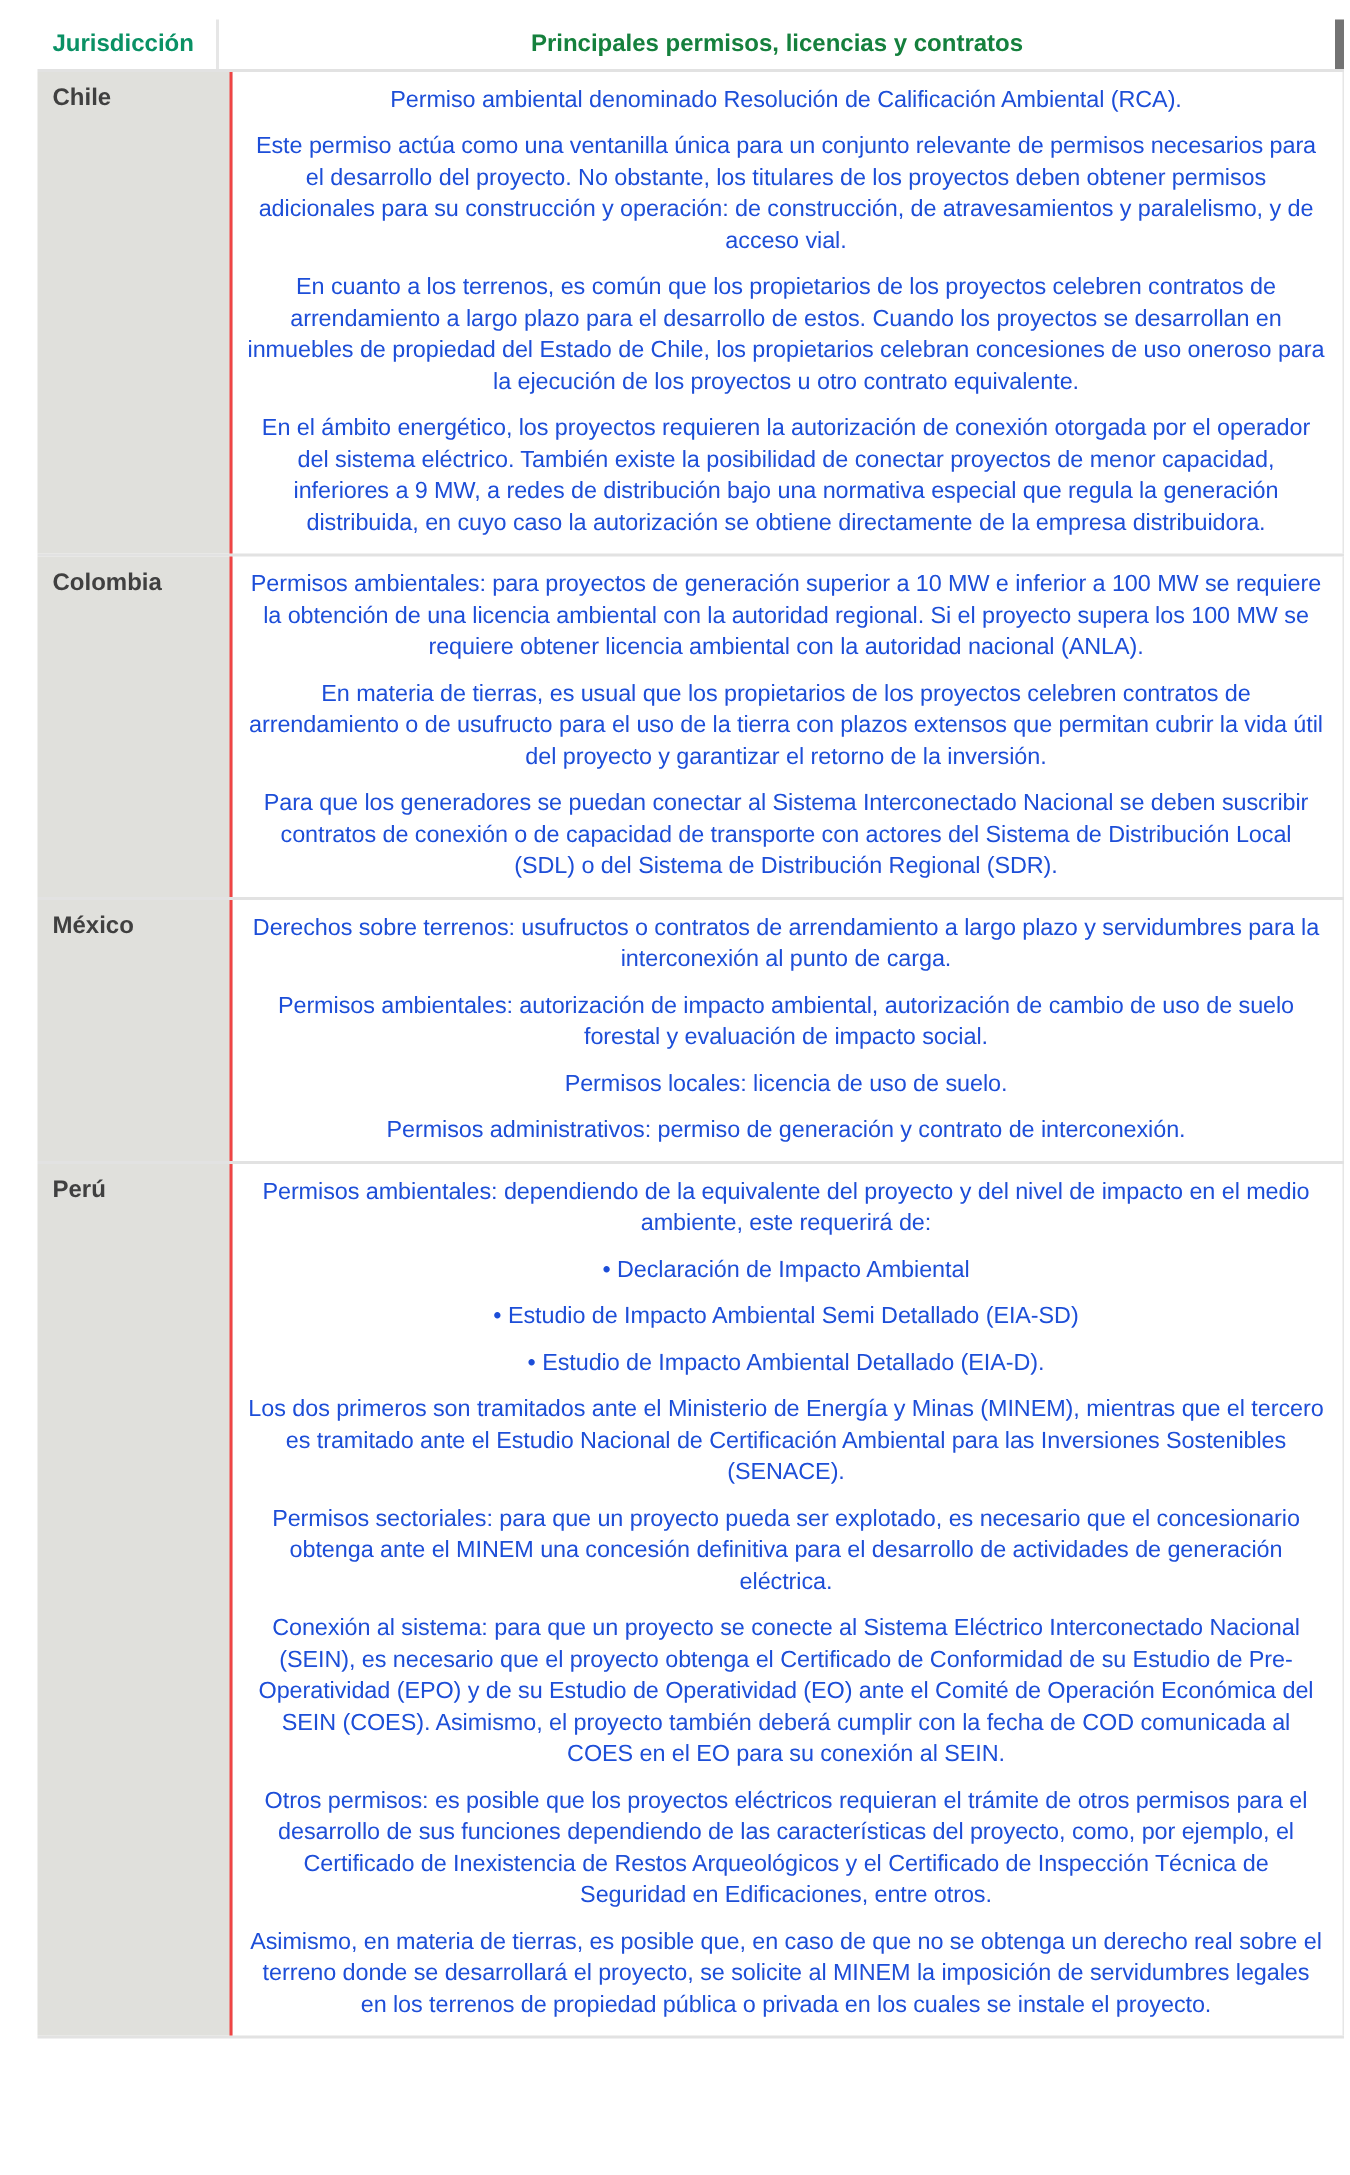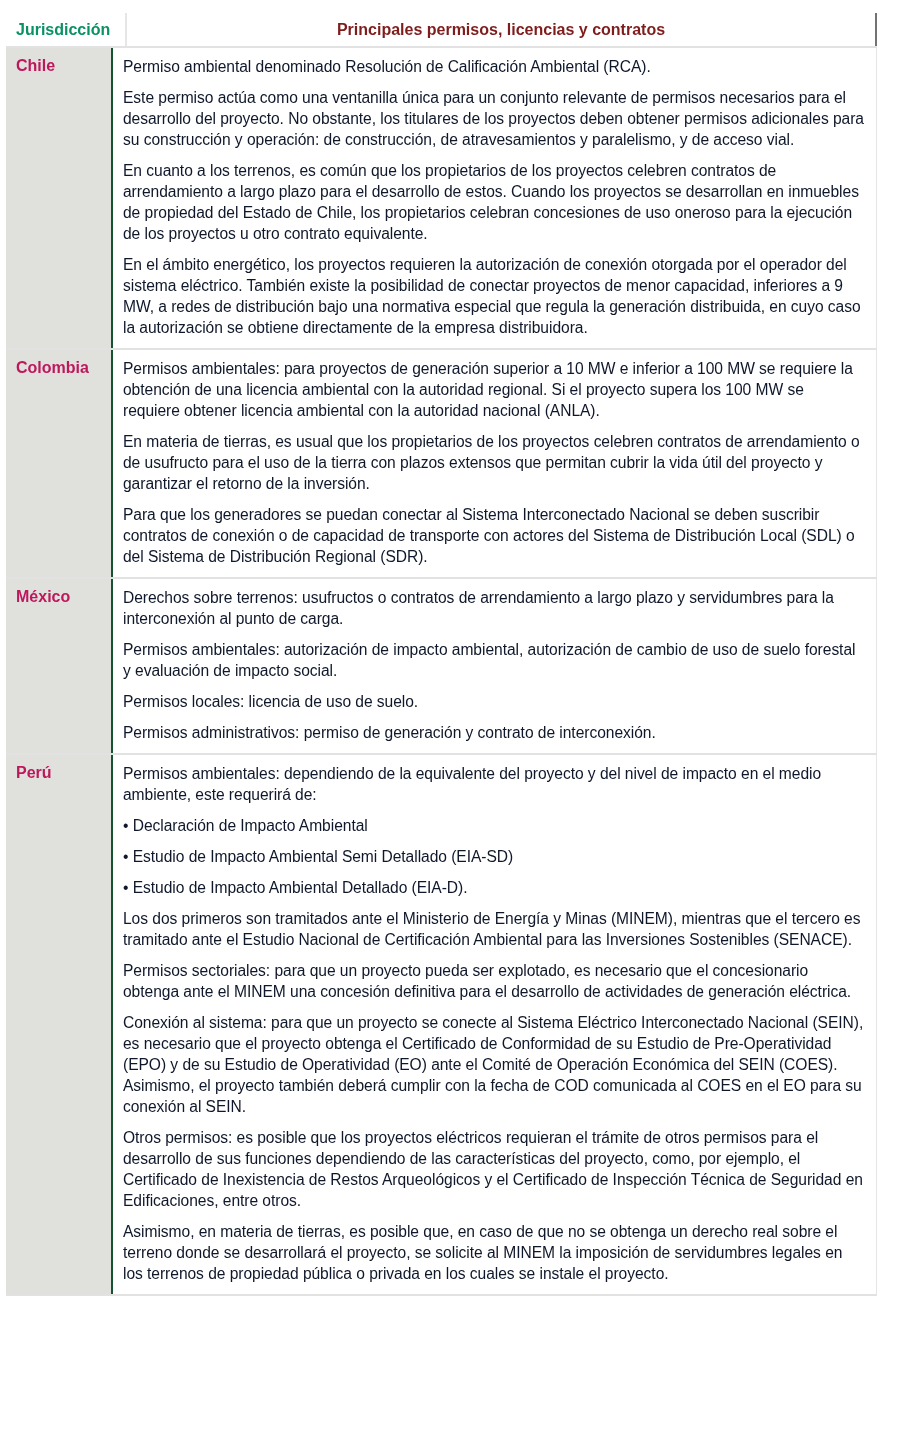--- a/index.html
+++ b/index.html
@@ -1,24 +1,24 @@
 <!DOCTYPE html>
 <html><head>
 <meta charset="utf-8">
 <style>
   html, body { margin: 0; padding: 0; background: #ffffff; }
   body { width: 900px; height: 1450px; overflow: hidden; font-family: "Liberation Sans", sans-serif; color: #333333; }
-  .tbl { position: absolute; left: 6px; top: 13px; width: 871px; }
+  .tbl { position: absolute; left: 25px; top: 13px; width: 871px; }
   .hdr { display: flex; height: 33px; border-bottom: 2px solid #e2e2e2; }
   .hdr .c1 { width: 121px; border-right: 2px solid #e6e6e6; color: #0a9165; font-weight: bold; font-size: 16px; line-height: 33px; padding-left: 10px; box-sizing: border-box; }
-  .hdr .c2 { flex: 1; color: #7f1d1d; font-weight: bold; font-size: 16px; line-height: 33px; text-align: center; border-right: 2px solid #737373; }
+  .hdr .c2 { flex: 1; color: #15803d; font-weight: bold; font-size: 16px; line-height: 33px; text-align: center; border-right: 6px solid #737373; }
   .row { display: flex; border-bottom: 2px solid #e2e2e2; }
-  .row .c1 { width: 107px; background: #e0e0dc; border-right: 2px solid #14532d; box-sizing: border-box; padding: 9px 0 0 10px; font-weight: bold; font-size: 16px; color: #be185d; }
+  .row .c1 { width: 130px; background: #e0e0dc; border-right: 2px solid #ef4444; box-sizing: border-box; padding: 9px 0 0 10px; font-weight: bold; font-size: 16px; color: #404040; }
   .row .c2 { flex: 1; padding: 8px 12px 8px 10px; border-right: 1px solid #e6e6e6; }
-  .p { font-size: 15.6px; line-height: 21px; margin: 0 0 10px 0; color: #0f172a; letter-spacing: -0.05px; }
+  .p { font-size: 15.6px; line-height: 21px; margin: 0 0 10px 0; color: #1d4ed8; letter-spacing: -0.05px; text-align: center; }
   .p:last-child { margin-bottom: 2px; }
 </style>
 </head>
 <body>
 
 <div class="tbl">
   <div class="hdr">
     <div class="c1">Jurisdicción</div>
     <div class="c2">Principales permisos, licencias y contratos</div>
   </div>

